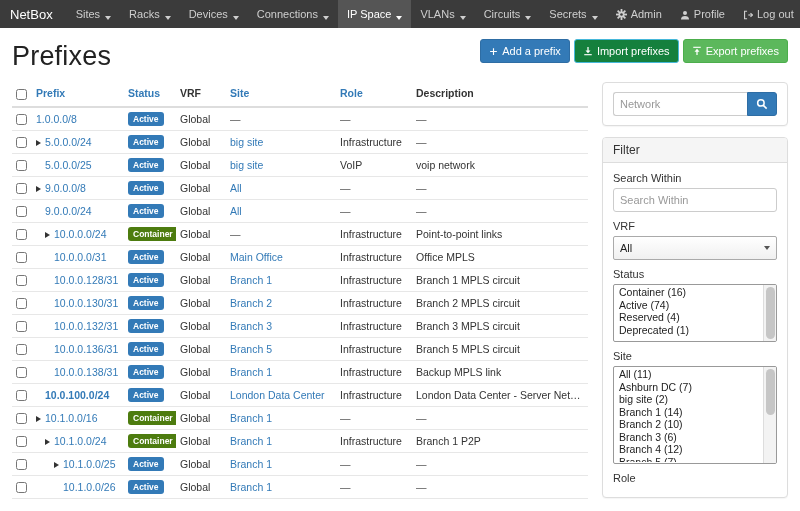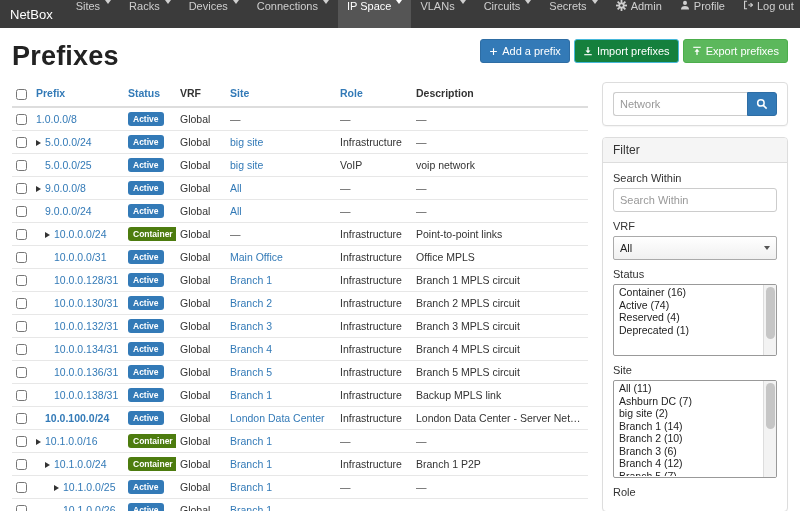--- a/index.html
+++ b/index.html
@@ -4,29 +4,29 @@
 <style>
   *{box-sizing:border-box;margin:0;padding:0;}
   html,body{width:800px;height:511px;}
   body{overflow:hidden;font-family:"Liberation Sans",sans-serif;background:#fff;color:#333;font-size:11px;}
   a{text-decoration:none;}
 
   
   .navbar{height:28px;background:#3b3b3b;display:flex;align-items:stretch;padding:0 10px;}
   .brand{color:#fff;font-size:13px;display:flex;align-items:center;margin-right:14px;cursor:pointer;}
   .nav-menu{display:flex;align-items:stretch;}
-  .nav-item{display:flex;align-items:flex-start;padding:0 9px;font-size:11px;color:#cfcfcf;cursor:pointer;white-space:nowrap;}
+  .nav-item{display:flex;align-items:flex-end;padding:8px 9px;font-size:11px;color:#cfcfcf;cursor:pointer;white-space:nowrap;}
   .nav-item.active{background:#555;color:#fff;}
   .caret{width:0;height:0;border-left:3.5px solid transparent;border-right:3.5px solid transparent;border-top:4px solid currentColor;margin-left:5px;}
   .nav-right{margin-left:auto;display:flex;align-items:stretch;}
   .nav-right .nav-item svg{margin-right:4px;}
 
   
   .page-head{display:flex;justify-content:space-between;align-items:flex-start;padding:9px 12px 0;}
-  h1{font-size:27px;font-weight:700;color:#222;margin:4px 0 8px;letter-spacing:.2px;}
+  h1{font-size:27px;font-weight:400;color:#222;margin:4px 0 8px;letter-spacing:.2px;}
   .head-buttons{display:flex;gap:4px;margin-top:2px;}
   .btn{display:inline-flex;align-items:center;gap:4px;padding:4px 8px;font-size:11px;border-radius:3px;color:#fff;border:1px solid;cursor:pointer;font-family:inherit;line-height:1.3;}
   .btn-primary{background:#337ab7;border-color:#2e6da4;}
   .btn-info{background:#15803d;border-color:#46b8da;}
   .btn-success{background:#5cb85c;border-color:#4cae4c;}
 
   
   .content{display:flex;gap:14px;padding:2px 12px 0;align-items:flex-start;}
   .table-wrap{flex:1;min-width:0;}
   .sidebar{width:186px;flex:none;}
@@ -272,29 +272,20 @@
             <td><input type="checkbox" style=""></td>
             <td style="padding-left: 22px;"><a class="link">10.0.0.132/31</a></td>
             <td><span class="badge active">Active</span></td>
             <td>Global</td>
             <td><a class="link">Branch 3</a></td>
             <td>Infrastructure</td>
             <td>Branch 3 MPLS circuit</td>
           </tr>
           <tr>
             <td><input type="checkbox" style=""></td>
-            <td style="padding-left: 22px;"><a class="link">10.0.0.134/31</a></td>
-            <td><span class="badge active">Active</span></td>
-            <td>Global</td>
-            <td><a class="link">Branch 4</a></td>
-            <td>Infrastructure</td>
-            <td>Branch 4 MPLS circuit</td>
-          </tr>
-          <tr>
-            <td><input type="checkbox" style=""></td>
             <td style="padding-left: 22px;"><a class="link">10.0.0.136/31</a></td>
             <td><span class="badge active">Active</span></td>
             <td>Global</td>
             <td><a class="link">Branch 5</a></td>
             <td>Infrastructure</td>
             <td>Branch 5 MPLS circuit</td>
           </tr>
           <tr>
             <td><input type="checkbox" style=""></td>
             <td style="padding-left: 22px;"><a class="link">10.0.0.138/31</a></td>
@@ -375,21 +366,21 @@
         <div class="f-label first">Search Within</div>
         <input class="text-input" placeholder="Search Within" style="">
 
         <div class="f-label">VRF</div>
         <div class="select">
           <span>All</span>
           <span class="select-caret"></span>
         </div>
 
         <div class="f-label">Status</div>
-        <div class="listbox" style="height:72px">
+        <div class="listbox" style="height:58px">
           <div class="opts">
               <div class="opt">Container (16)</div>
               <div class="opt">Active (74)</div>
               <div class="opt">Reserved (4)</div>
               <div class="opt">Deprecated (1)</div>
             </div>
           <div class="sb">
               <div class="sb-thumb" style="top:2px;height:52px"></div>
             </div>
         </div>

